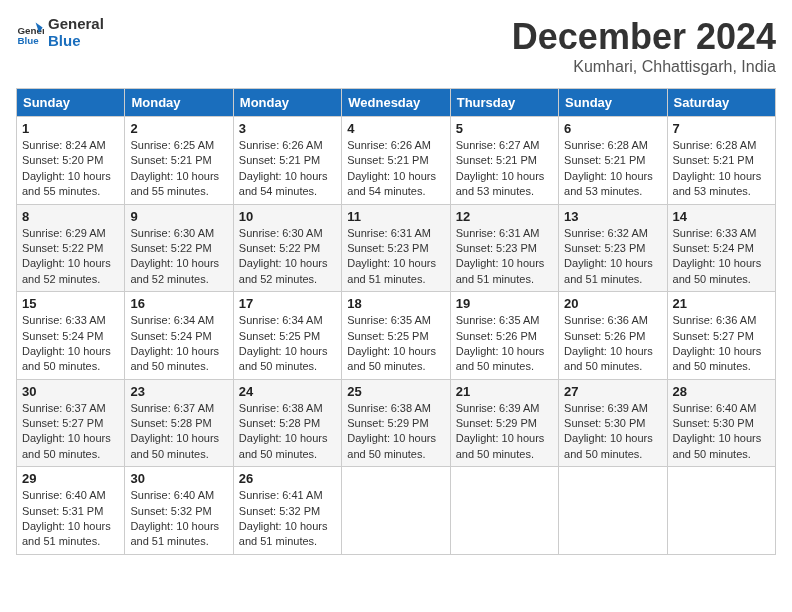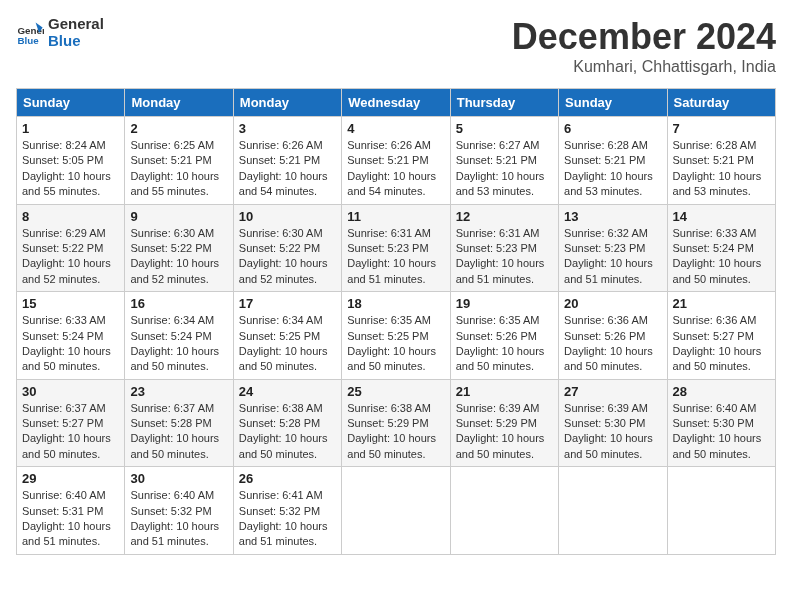--- a/index.html
+++ b/index.html
@@ -111,21 +111,21 @@
         <th>Sunday</th>
         <th>Saturday</th>
       </tr>
   </thead>
   <tbody id="calendar-body">
   <tr>
         <td>
         <span class="day-num">1</span>
         <div class="day-info">
           <span>Sunrise: 8:24 AM</span><br>
-          <span>Sunset: 5:05 PM</span><br>
+          <span>Sunset: 5:20 PM</span><br>
           <span>Daylight: 10 hours and 55 minutes.</span>
         </div>
       </td>
         <td>
         <span class="day-num">2</span>
         <div class="day-info">
           <span>Sunrise: 6:25 AM</span><br>
           <span>Sunset: 5:21 PM</span><br>
           <span>Daylight: 10 hours and 55 minutes.</span>
         </div>

